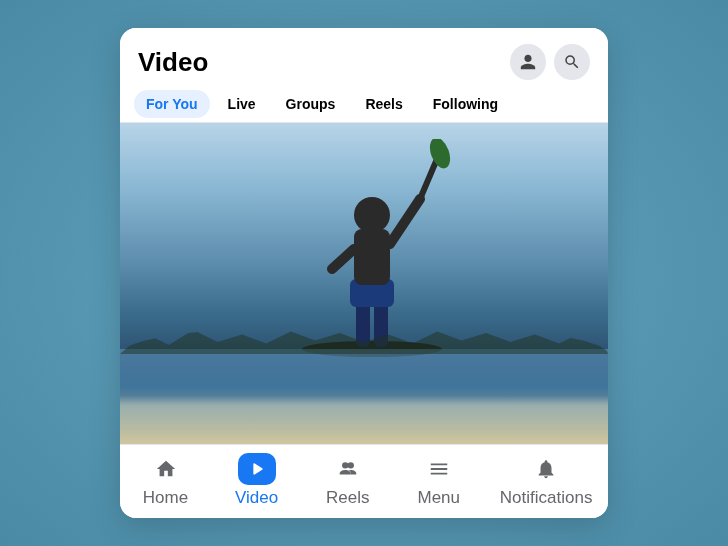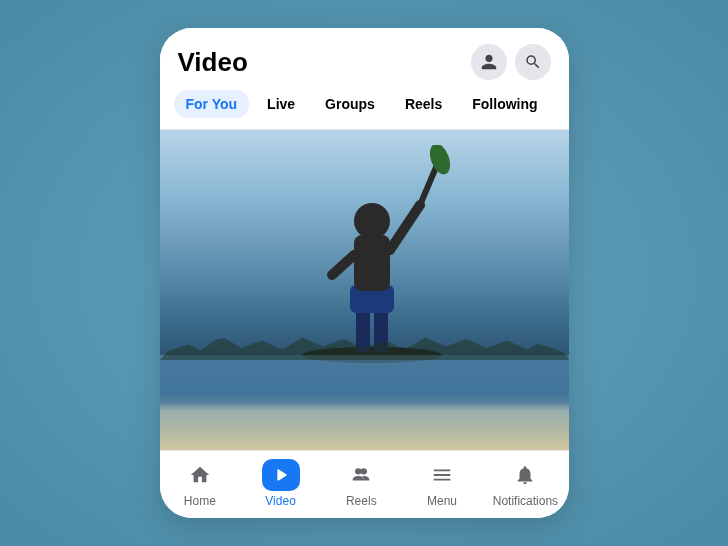--- a/index.html
+++ b/index.html
@@ -9,24 +9,24 @@
       height: 546px;
       overflow: hidden;
       display: flex;
       align-items: center;
       justify-content: center;
       background: radial-gradient(ellipse at center, #7db8d4 0%, #5a9ab5 40%, #4a8aa5 100%);
       font-family: -apple-system, BlinkMacSystemFont, 'Segoe UI', sans-serif;
     }
 
     .app-card {
-      width: 409px;
+      width: 488px;
       height: 490px;
       background: #ffffff;
-      border-radius: 32px;
+      border-radius: 16px;
       overflow: hidden;
       display: flex;
       flex-direction: column;
       box-shadow: 0 8px 32px rgba(0,0,0,0.18);
     }
 
     
     .header {
       display: flex;
       align-items: center;
@@ -63,21 +63,21 @@
     .icon-btn svg {
       width: 18px;
       height: 18px;
       fill: #444;
     }
 
     
     .tabs {
       display: flex;
       align-items: center;
-      padding: 0 14px 11px 14px;
+      padding: 0 14px 4px 14px;
       gap: 6px;
       background: #fff;
       border-bottom: 1px solid #e4e6eb;
     }
 
     .tab {
       padding: 6px 12px;
       border-radius: 20px;
       font-size: 14px;
       font-weight: 600;
@@ -149,21 +149,21 @@
       justify-content: center;
       border-radius: 8px;
     }
 
     .nav-icon-wrap.active-nav {
       background: #1877f2;
       border-radius: 10px;
     }
 
     .nav-label {
-      font-size: 12px;
+      font-size: 17px;
       color: #65676b;
       font-weight: 500;
     }
 
     .nav-item.active-item .nav-label {
       color: #1877f2;
     }
 
     .nav-item svg {
       width: 22px;

